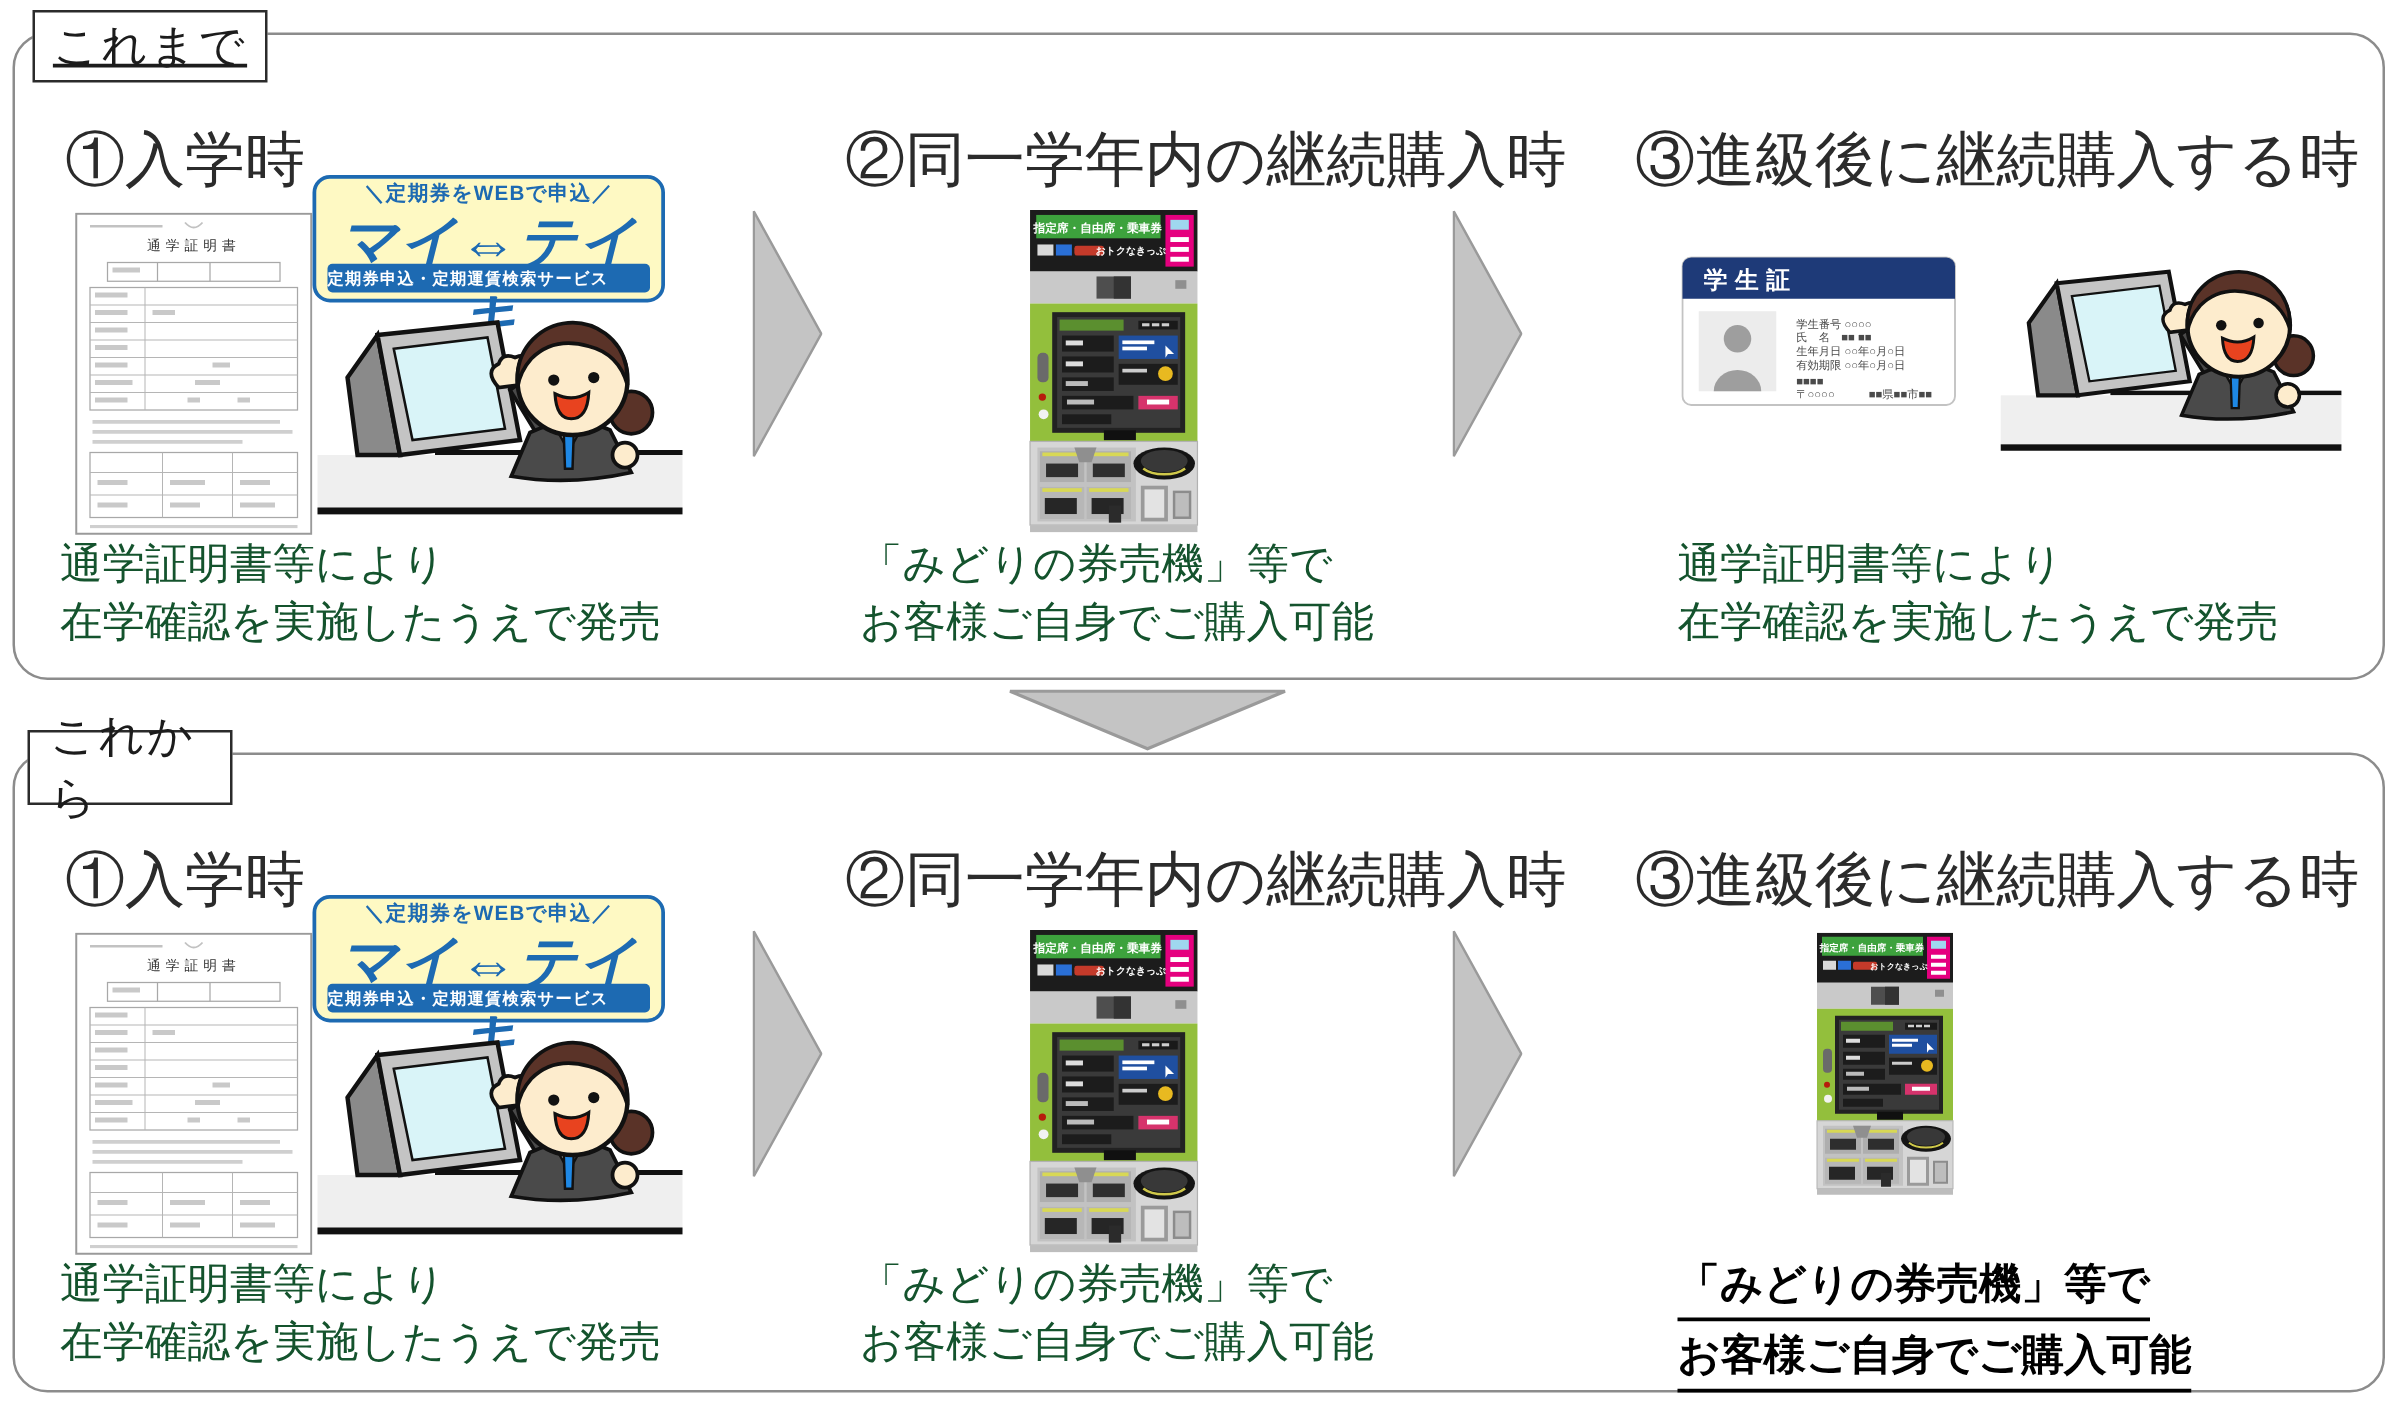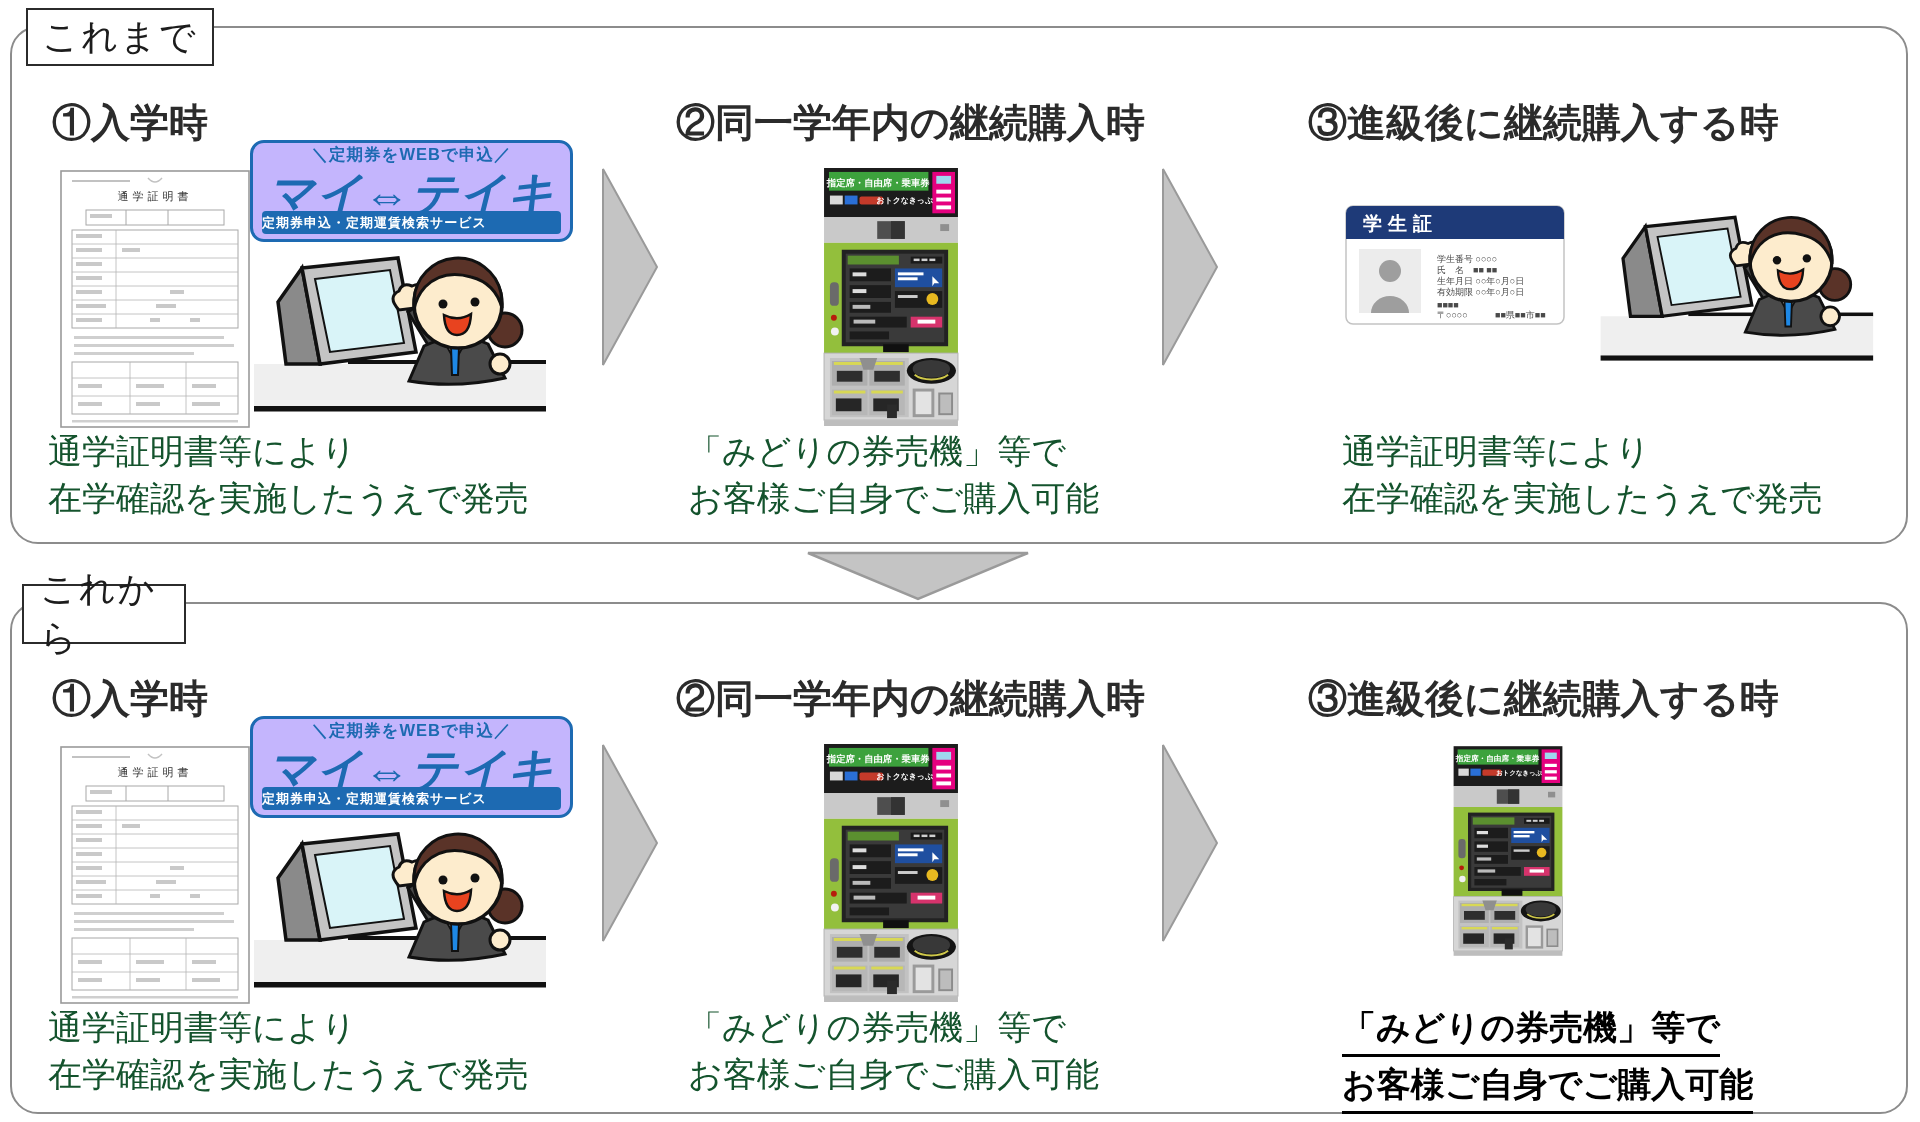--- a/index.html
+++ b/index.html
@@ -6,32 +6,32 @@
   html,body { background:#fff; }
   body { font-family:"Liberation Sans", sans-serif; }
   #stage { position:relative; width:1920px; height:1122px; background:#fff; overflow:hidden; }
 
   .panel { position:absolute; left:10px; width:1898px; border:2.5px solid #8c8c8c; border-radius:28px; background:#fff; }
   #panel-before { top:26px;  height:518px; }
   #panel-after  { top:602px; height:512px; }
 
   .panel-label { position:absolute; background:#fff; border:2.5px solid #2b2b2b; color:#1c1c1c;
                  font-size:36px; display:flex; align-items:center; justify-content:center; z-index:6; letter-spacing:2px; }
-  #label-before { left:26px; top:8px;   width:188px; height:58px; }
+  #label-before { left:26px; top:8px;   width:188px; height:58px;text-decoration:underline; }
   #label-after  { left:22px; top:584px; width:164px; height:60px;padding-left:16px; }
 
-  .step-heading { position:absolute; font-size:39px; color:#2b2b2b; white-space:nowrap; z-index:3;font-weight:bold; }
+  .step-heading { position:absolute; font-size:48px; color:#2b2b2b; white-space:nowrap; z-index:3; }
   .caption { position:absolute; font-size:34px; line-height:47px; color:#14532d; white-space:nowrap; z-index:3; }
   .caption.strong { color:#000; font-weight:700; }
   .caption.strong .cap-line { display:inline-block; border-bottom:3px solid #000; padding-bottom:3px; margin-bottom:4px; }
 
   .illus { position:absolute; z-index:2; }
 
   
-  .logo { position:absolute; width:323px; height:102px; border:3.5px solid #1d6ab2; border-radius:14px; background:#c4b5fd; z-index:2;padding-left:23px; }
+  .logo { position:absolute; width:282px; height:102px; border:3.5px solid #1d6ab2; border-radius:14px; background:#fef9c3; z-index:2;padding-left:23px; }
   .logo-tagline { position:absolute; top:1px; left:0; right:0; text-align:center; color:#1d6ab2;
                   font-size:16.5px; font-weight:700; letter-spacing:1px; }
   .logo-brand { position:absolute; top:20px; left:0; right:0; text-align:center; color:#1d6ab2;
                 font-size:46px; font-weight:700; font-style:italic; letter-spacing:1px; }
   .logo-bottom { position:absolute; left:9px; right:9px; bottom:5px; height:23px; background:#1d6ab2; border-radius:4px;
                  color:#fff; font-size:13px; font-weight:700; text-align:left; line-height:23px; letter-spacing:1px; }
 
   .arrow-right, .arrow-down { position:absolute; z-index:4; }
 </style>
 </head>

